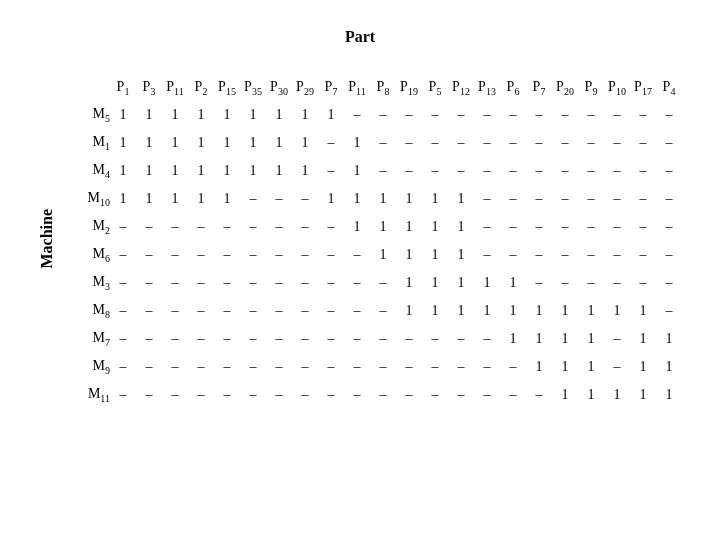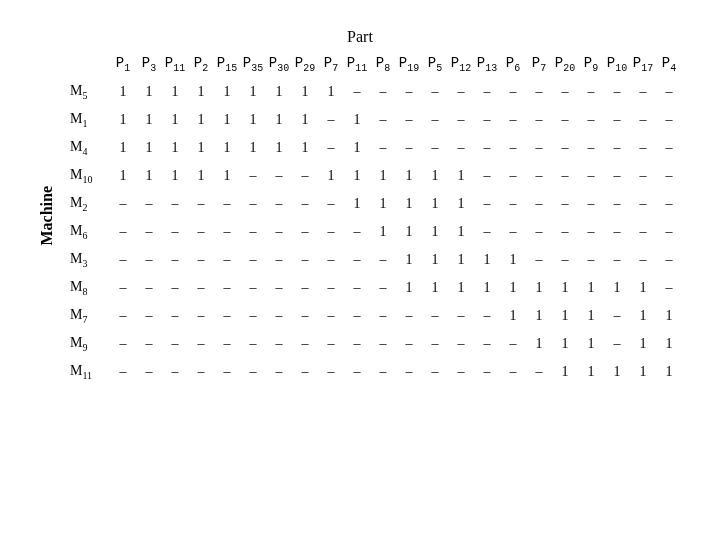--- a/index.html
+++ b/index.html
@@ -21,22 +21,22 @@
     margin: 0 0 16px 10px;
     white-space: nowrap;
   }
   .wrap {
     display: flex;
     flex-direction: column;
     align-items: center;
   }
   .part-label {
     font-size: 16px;
-    font-weight: normal;
-    margin: 0 0 0 0;
+    font-weight: bold;
+    margin: 0 0 23px 0;
   }
   .grid-area {
     display: flex;
     align-items: center;
   }
   .machine-label {
     font-size: 16px;
     font-weight: bold;
     writing-mode: vertical-rl;
     transform: rotate(180deg);
@@ -51,25 +51,24 @@
     text-align: center;
     font-weight: normal;
     padding: 0;
     height: 28px;
   }
   th.colhdr {
     width: 26px;
     vertical-align: bottom;
     padding-bottom: 4px;
     white-space: nowrap;
-    font-family: Liberation Mono, monospace;
   }
   th.rowhdr {
     width: 40px;
-    text-align: left;
+    text-align: right;
     padding-left: 4px;
     white-space: nowrap;
   }
   td.cell {
     width: 26px;
   }
   .sub {
     font-size: 10px;
     vertical-align: sub;
   }

